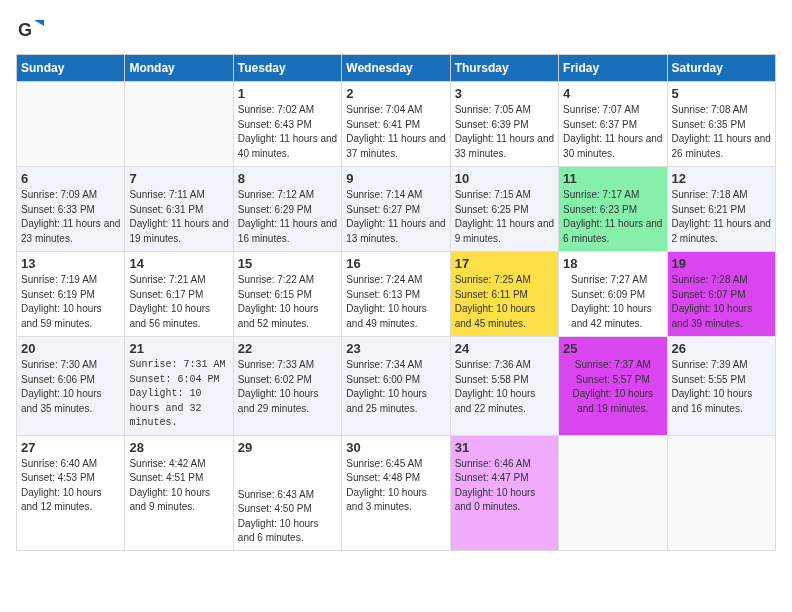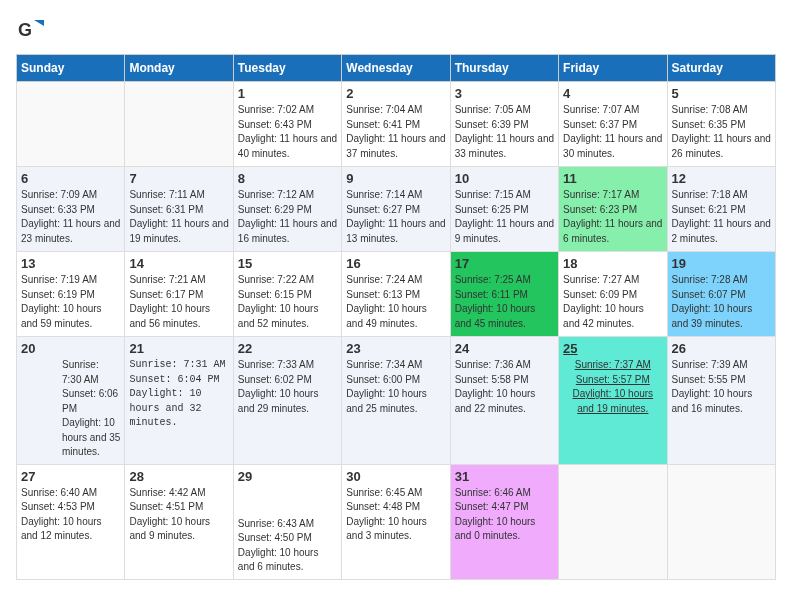--- a/index.html
+++ b/index.html
@@ -205,43 +205,43 @@
           <div class="day-info" style="white-space: pre-line;">Sunrise: 7:22 AM
 Sunset: 6:15 PM
 Daylight: 10 hours and 52 minutes.</div>
         </td>
         <td style="background: rgb(255, 255, 255);">
           <div class="day-number">16</div>
           <div class="day-info" style="white-space: pre-line;">Sunrise: 7:24 AM
 Sunset: 6:13 PM
 Daylight: 10 hours and 49 minutes.</div>
         </td>
-        <td style="background: #22c55e;">
+        <td style="background: #fde047;">
           <div class="day-number">17</div>
           <div class="day-info" style="white-space: pre-line;">Sunrise: 7:25 AM
 Sunset: 6:11 PM
 Daylight: 10 hours and 45 minutes.</div>
         </td>
         <td style="background: rgb(255, 255, 255);">
           <div class="day-number">18</div>
-          <div class="day-info" style="white-space: pre-line;">Sunrise: 7:27 AM
+          <div class="day-info" style="white-space: pre-line; margin-left: 8px;">Sunrise: 7:27 AM
 Sunset: 6:09 PM
 Daylight: 10 hours and 42 minutes.</div>
         </td>
-        <td style="background: #7dd3fc;">
+        <td style="background: #d946ef;">
           <div class="day-number">19</div>
           <div class="day-info" style="white-space: pre-line;">Sunrise: 7:28 AM
 Sunset: 6:07 PM
 Daylight: 10 hours and 39 minutes.</div>
         </td>
       </tr>
       <tr>
         <td style="background: rgb(240, 244, 250);">
           <div class="day-number">20</div>
-          <div class="day-info" style="white-space: pre-line; margin-left: 41px;">Sunrise: 7:30 AM
+          <div class="day-info" style="white-space: pre-line;">Sunrise: 7:30 AM
 Sunset: 6:06 PM
 Daylight: 10 hours and 35 minutes.</div>
         </td>
         <td style="background: rgb(240, 244, 250);">
           <div class="day-number">21</div>
           <div class="day-info" style="white-space: pre-line; font-family: Liberation Mono, monospace;">Sunrise: 7:31 AM
 Sunset: 6:04 PM
 Daylight: 10 hours and 32 minutes.</div>
         </td>
         <td style="background: rgb(240, 244, 250);">
@@ -255,21 +255,21 @@
           <div class="day-info" style="white-space: pre-line;">Sunrise: 7:34 AM
 Sunset: 6:00 PM
 Daylight: 10 hours and 25 minutes.</div>
         </td>
         <td style="background: rgb(240, 244, 250);">
           <div class="day-number">24</div>
           <div class="day-info" style="white-space: pre-line;">Sunrise: 7:36 AM
 Sunset: 5:58 PM
 Daylight: 10 hours and 22 minutes.</div>
         </td>
-        <td style="background: #5eead4; text-decoration: underline;">
+        <td style="background: #d946ef;">
           <div class="day-number">25</div>
           <div class="day-info" style="white-space: pre-line; text-align: center;">Sunrise: 7:37 AM
 Sunset: 5:57 PM
 Daylight: 10 hours and 19 minutes.</div>
         </td>
         <td style="background: rgb(240, 244, 250);">
           <div class="day-number">26</div>
           <div class="day-info" style="white-space: pre-line;">Sunrise: 7:39 AM
 Sunset: 5:55 PM
 Daylight: 10 hours and 16 minutes.</div>

